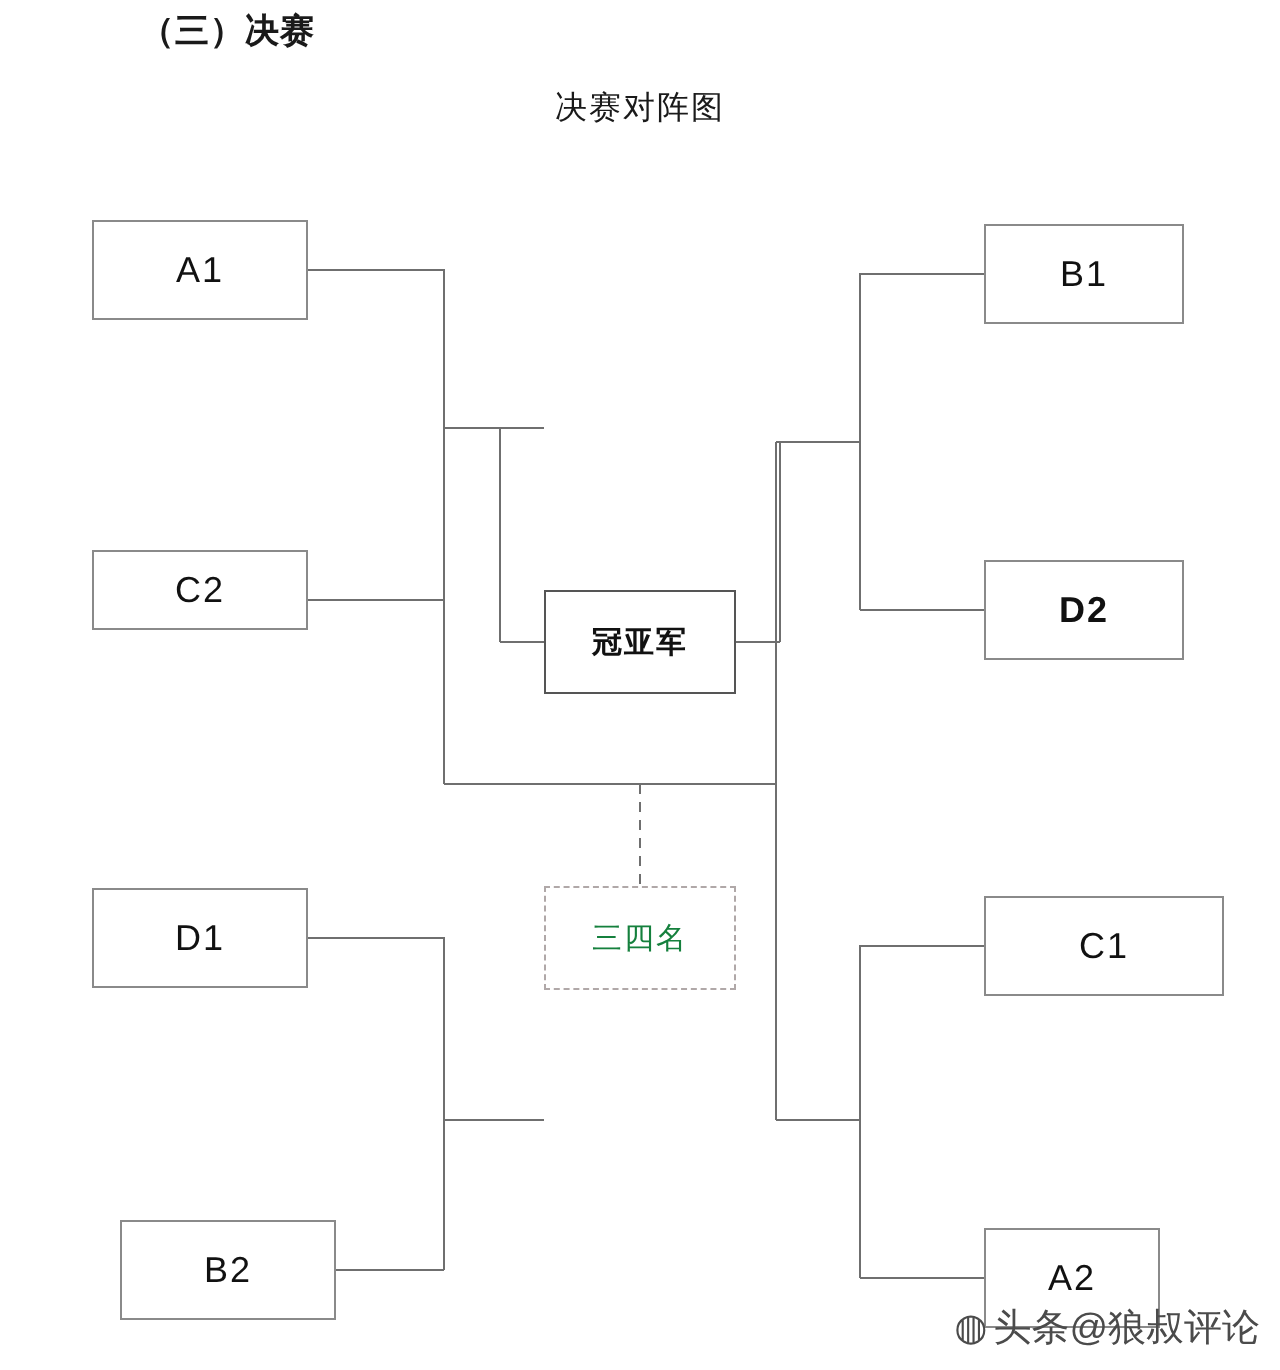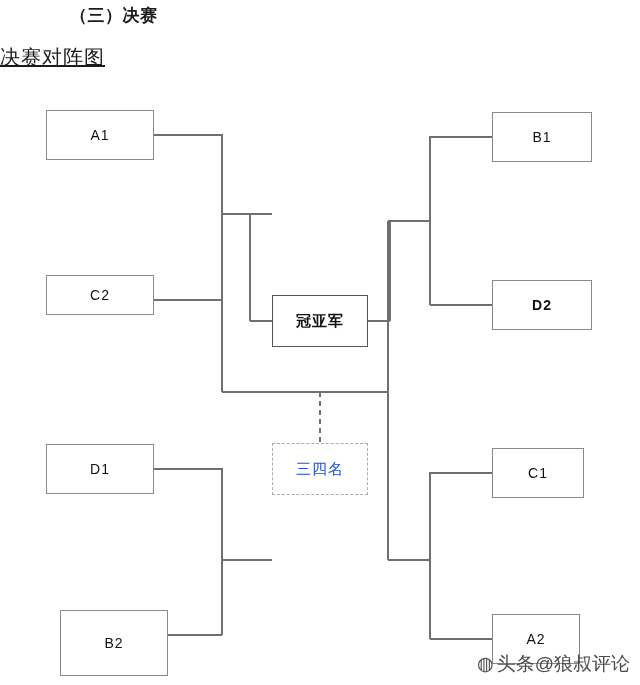--- a/index.html
+++ b/index.html
@@ -28,51 +28,51 @@
     font-size: 17px;
     font-weight: bold;
     letter-spacing: 0.5px;
     white-space: nowrap;
   }
   .chart-title {
     position: absolute;
     left: 0;
     top: 44px;
     width: 640px;
-    font-size: 20px;
+    text-align: center;
+    font-size: 16px;
     letter-spacing: 1px;
-    text-decoration: underline;
   }
   svg.lines {
     position: absolute;
     left: 0;
     top: 0;
     width: 640px;
     height: 685px;
   }
   .node {
     position: absolute;
     box-sizing: border-box;
     border: 1px solid #8a8a8a;
     background: #ffffff;
     display: flex;
     align-items: center;
     justify-content: center;
-    font-size: 14px;
+    font-size: 18px;
     letter-spacing: 1px;
     color: #111;
   }
   .node.center {
     border-color: #555;
     font-weight: bold;
     font-size: 15px;
   }
   .node.dashed {
     border: 1px dashed #b0a8a8;
-    color: #1d4ed8;
+    color: #15803d;
     font-size: 15px;
   }
   .watermark {
     position: absolute;
     right: 10px;
     bottom: 8px;
     font-size: 19px;
     color: #4b4b4b;
     white-space: nowrap;
   }
@@ -126,25 +126,25 @@
       <path d="M390 221 L390 321"></path>
     </g>
     <g stroke="#6f6f6f" stroke-width="1.4" fill="none" stroke-dasharray="5 4" shape-rendering="crispEdges">
       <path d="M320 392 L320 443"></path>
     </g>
   </svg>
 
   <div class="node" style="left:46px; top:110px; width:108px; height:50px;">A1</div>
   <div class="node" style="left:46px; top:275px; width:108px; height:40px;">C2</div>
   <div class="node" style="left:46px; top:444px; width:108px; height:50px;">D1</div>
-  <div class="node" style="left:60px; top:610px; width:108px; height:66px;">B2</div>
+  <div class="node" style="left:60px; top:610px; width:108px; height:50px;">B2</div>
 
   <div class="node" style="left:492px; top:112px; width:100px; height:50px;">B1</div>
   <div class="node" style="left:492px; top:280px; width:100px; height:50px;font-weight:bold;">D2</div>
-  <div class="node" style="left:492px; top:448px; width:92px; height:50px;">C1</div>
+  <div class="node" style="left:492px; top:448px; width:120px; height:50px;">C1</div>
   <div class="node" style="left:492px; top:614px; width:88px; height:50px;">A2</div>
 
   <div class="node center" style="left:272px; top:295px; width:96px; height:52px;">冠亚军</div>
   <div class="node dashed" style="left:272px; top:443px; width:96px; height:52px;">三四名</div>
 
   <div class="watermark">
     <span class="mark-icon">◍</span><span>头条@狼叔评论</span>
   </div>
 
 </div>

